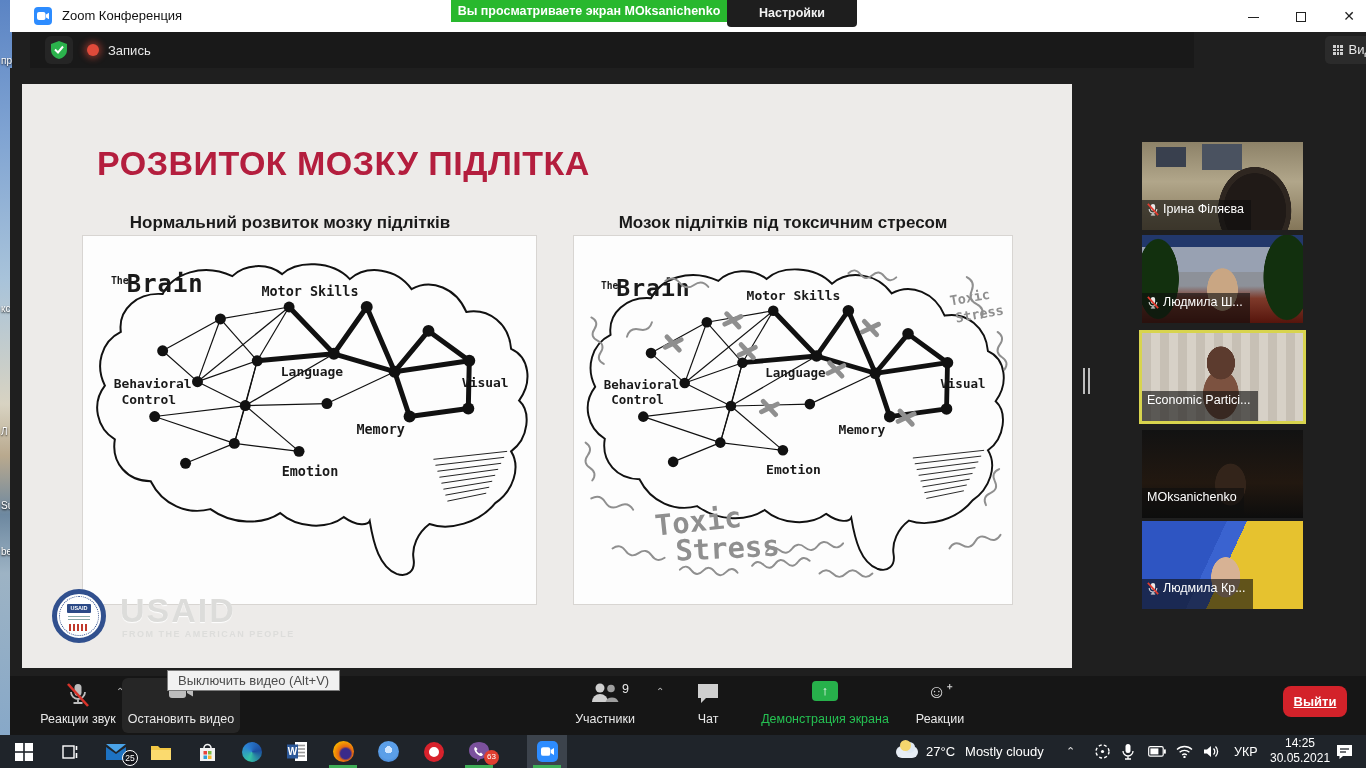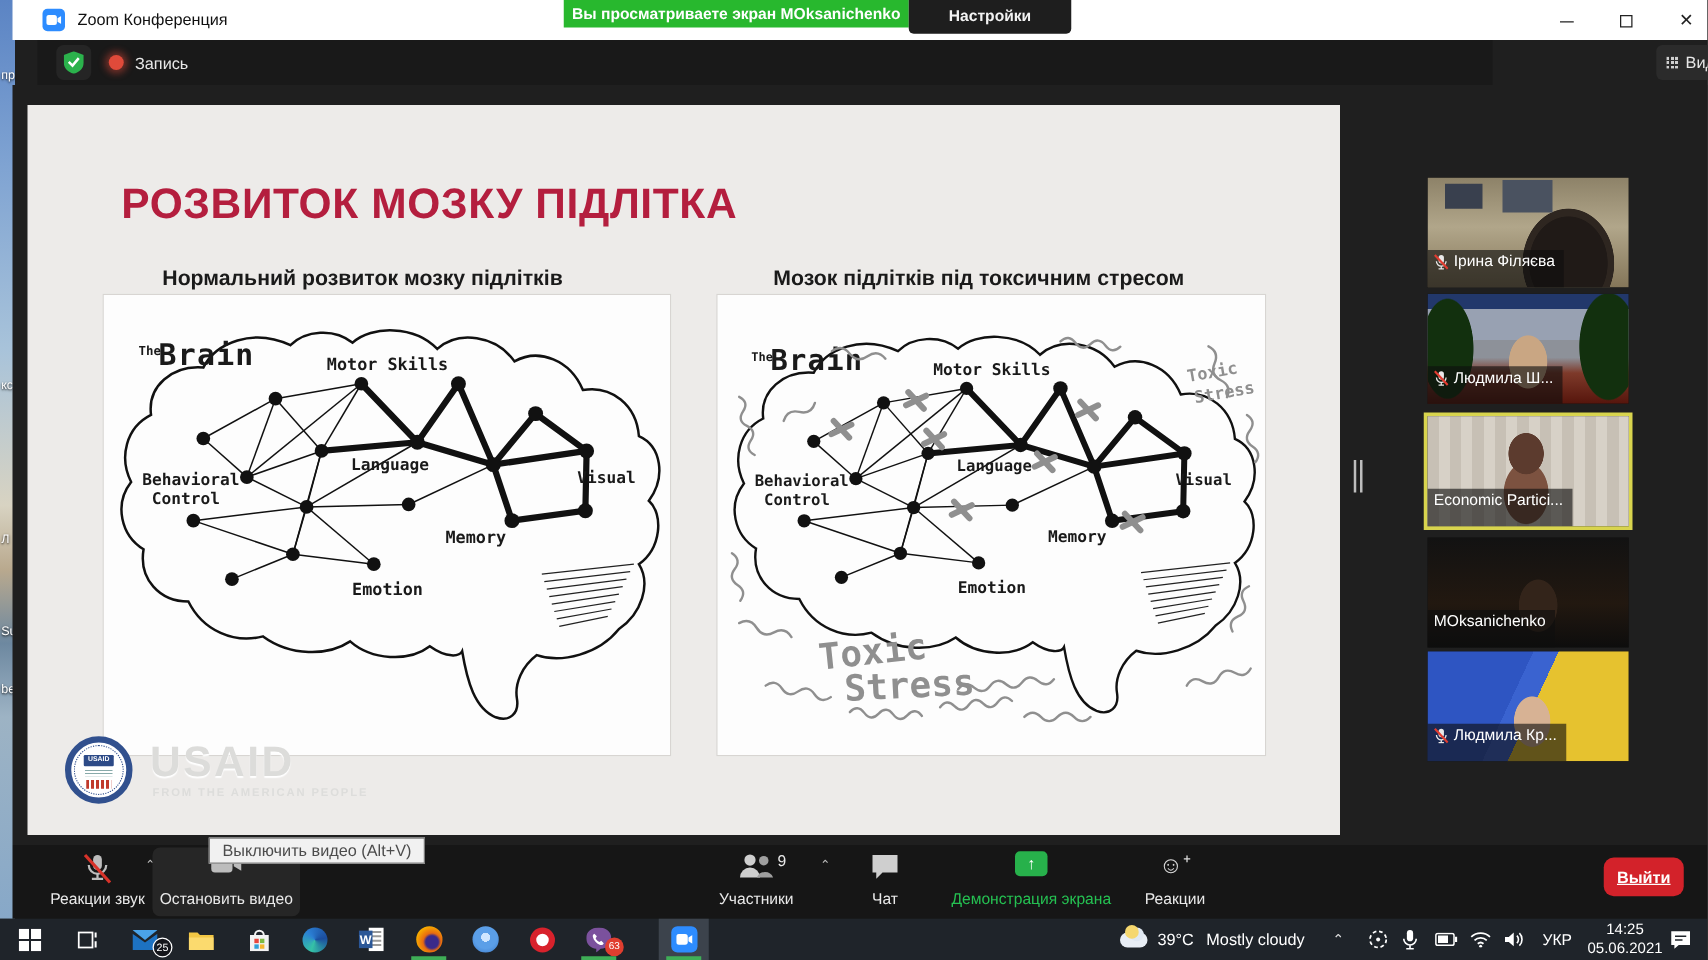--- a/index.html
+++ b/index.html
@@ -575,21 +575,21 @@
         <svg width="13" height="9" viewBox="0 0 12 8" style="position:absolute;left:4px;top:6px">
             <rect width="8.5" height="8" rx="2" fill="#fff"></rect>
             <path d="M9 2.6 L12 0.8 V7.2 L9 5.4 Z" fill="#fff"></path>
           </svg>
       </div>
     </div>
 
     <div id="tray">
       <div class="trayitem" id="weather">
         <i class="cloud"></i>
-        <span>39°C</span>
+        <span>27°C</span>
         <span class="wdesc">Mostly cloudy</span>
       </div>
       <div class="trayitem" id="tray-chev">⌃</div>
       <div class="trayitem" id="tray-cast">
         <svg width="17" height="17" viewBox="0 0 17 17">
             <circle cx="8.5" cy="8.5" r="6.5" fill="none" stroke="#fff" stroke-width="1.4" stroke-dasharray="3 2.2"></circle>
             <circle cx="8.5" cy="8.5" r="1.6" fill="#fff"></circle>
           </svg>
       </div>
       <div class="trayitem" id="tray-mic">
@@ -613,21 +613,21 @@
       </div>
       <div class="trayitem" id="tray-vol">
         <svg width="16" height="13" viewBox="0 0 16 13">
             <path d="M0 4.5 h3 L7 1 V12 L3 8.5 H0 Z" fill="#fff"></path>
             <path d="M9.5 3.5 a4.2 4.2 0 0 1 0 6 M11.5 1.5 a7 7 0 0 1 0 10" stroke="#fff" stroke-width="1.3" fill="none"></path>
           </svg>
       </div>
       <div class="trayitem" id="tray-lang">УКР</div>
       <div class="trayitem" id="tray-clock">
         <span>14:25</span>
-        <span>05.06.2021</span>
+        <span>30.05.2021</span>
       </div>
       <div class="trayitem" id="tray-notif">
         <svg width="17" height="16" viewBox="0 0 17 16">
             <path d="M1 1 h15 v11 h-9 l-3.5 3 v-3 H1 Z" fill="#fff"></path>
             <line x1="4" y1="5" x2="13" y2="5" stroke="#1f242a" stroke-width="1.3"></line>
             <line x1="4" y1="8" x2="10" y2="8" stroke="#1f242a" stroke-width="1.3"></line>
           </svg>
       </div>
     </div>
   </div>

